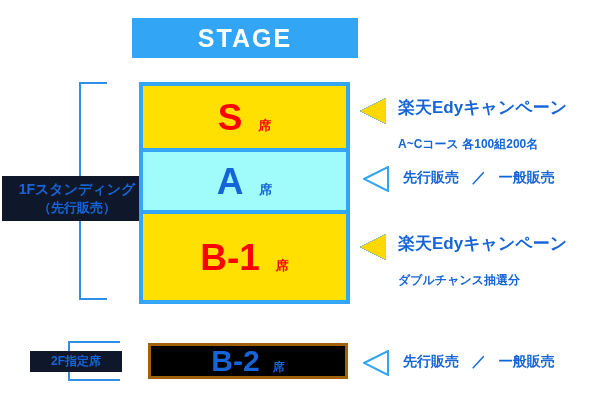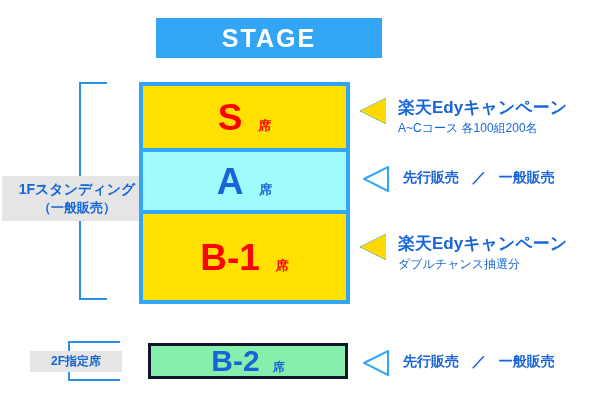--- a/index.html
+++ b/index.html
@@ -24,21 +24,20 @@
     width: 226px;
     height: 40px;
     background: #33A5F5;
     color: #ffffff;
     font-size: 25px;
     font-weight: bold;
     letter-spacing: 2px;
     display: flex;
     align-items: center;
     justify-content: center;
-    margin-left: 24px;
   }
 
   
   #floor1-stack {
     position: absolute;
     left: 139px;
     top: 82px;
     width: 211px;
     border: 4px solid #33A5F5;
     box-sizing: border-box;
@@ -83,22 +82,22 @@
   #seat-a  .seat-letter { font-size: 37px; font-weight: 600; }
   #seat-b1 .seat-letter { font-size: 37px; }
 
   
   #floor2-block {
     position: absolute;
     left: 148px;
     top: 343px;
     width: 200px;
     height: 36px;
-    background: #86efac;
-    border: 3px solid #0f172a;
+    background: #000000;
+    border: 3px solid #a16207;
     box-sizing: border-box;
     display: flex;
     align-items: center;
     justify-content: center;
     text-align: center;
   }
   #floor2-block .seat-letter { font-size: 30px; font-weight: 600; }
   #floor2-block .seat-suffix { font-size: 12px; margin-left: 13px; }
 
   
@@ -120,21 +119,21 @@
     width: 52px;
     height: 40px;
   }
 
   .group-label {
     position: absolute;
     color: #1565D8;
     font-weight: bold;
     text-align: center;
     line-height: 1.45;
-    background: #e5e5e5;
+    background: #0f172a;
   }
   #label-1f {
     left: 2px;
     top: 176px;
     width: 150px;
     font-size: 14px;
     padding: 3px 0;
   }
   #label-1f .line2 { font-size: 13px; display: block; }
 
@@ -179,21 +178,22 @@
     line-height: 1.42;
   }
   .ann-title {
     font-size: 17px;
     font-weight: bold;
     display: block;
   }
   .ann-sub {
     font-size: 12px;
     display: block;
-    font-weight: normal;
+    font-weight: bold;
+    margin-top: 16px;
   }
   .ann-single {
     font-size: 14px;
     font-weight: bold;
     color: #1565D8;
     margin-left: 14px;
     line-height: 1.2;
     margin-top: 3px;
     text-align: right;
   }
@@ -207,21 +207,21 @@
 </head>
 <body>
 
 <div id="stage-bar">
   <span>STAGE</span>
 </div>
 
 <div class="bracket" id="bracket-1f"></div>
 <div class="group-label" id="label-1f">
   <span>1Fスタンディング</span>
-  <span class="line2">（一般販売）</span>
+  <span class="line2">（先行販売）</span>
 </div>
 
 <div id="floor1-stack">
 
   <div class="seat-block seat-yellow" id="seat-s">
     <span class="seat-label">
       <span class="seat-letter red">S</span>
       <span class="seat-suffix red">席</span>
     </span>
   </div>

